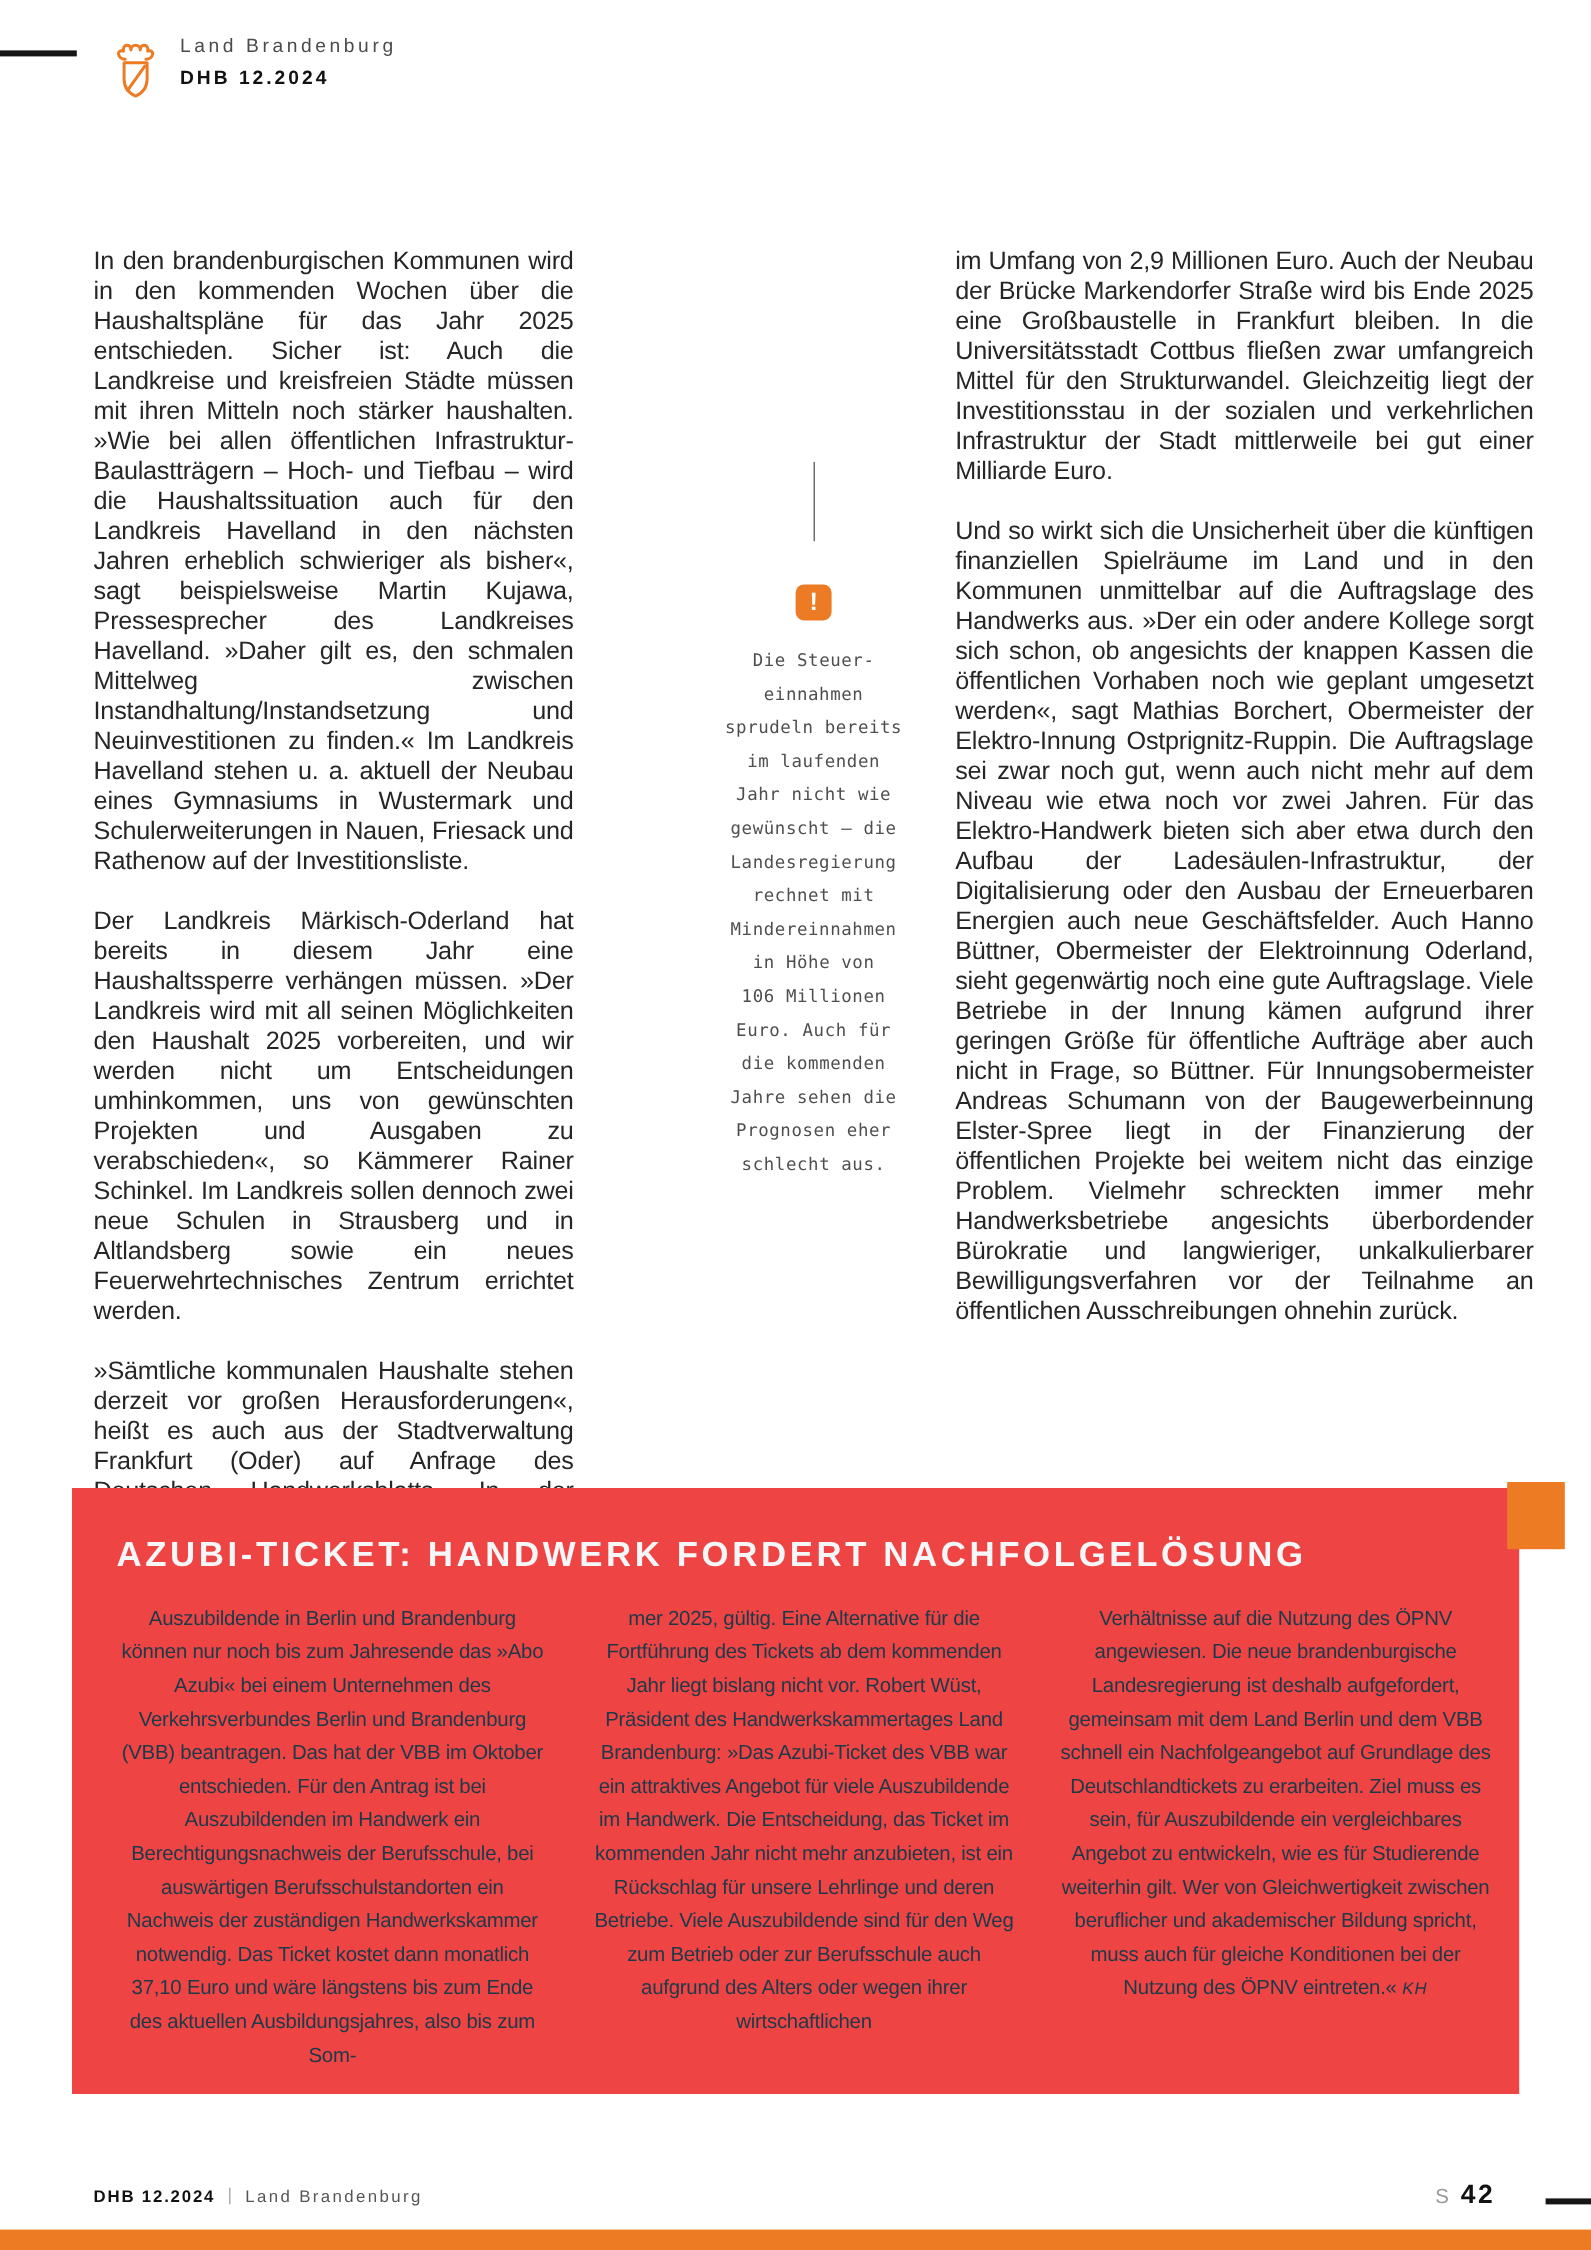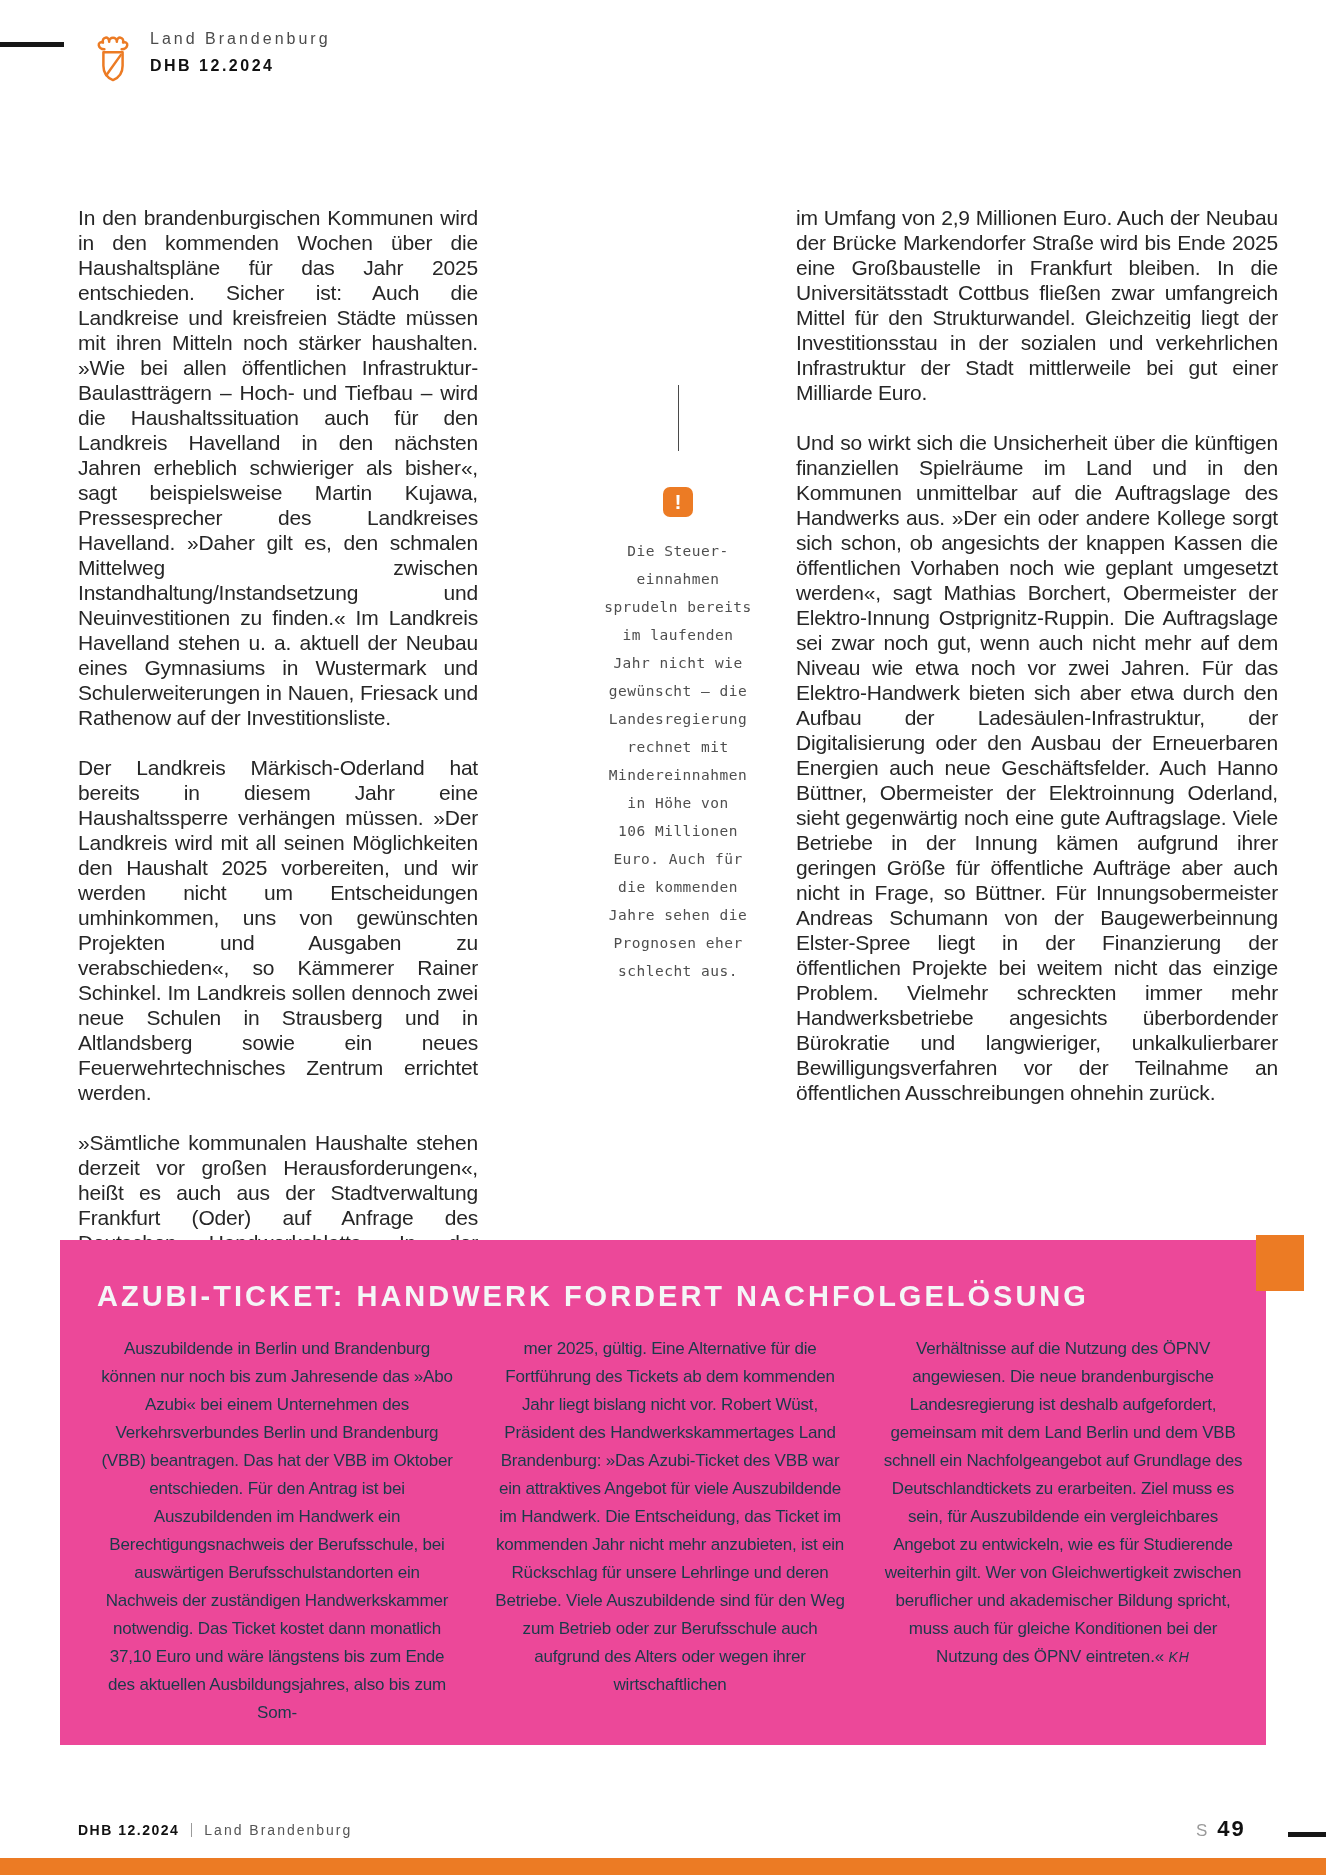--- a/index.html
+++ b/index.html
@@ -26,21 +26,21 @@
   .quote-icon{
     width:30px;height:30px;margin:0 auto;background:#EC7B24;border-radius:7px;
     color:#ffffff;font-weight:bold;font-size:21px;line-height:29px;text-align:center;
   }
   .quote-text{
     margin-top:20px;font-family:"DejaVu Sans Mono",monospace;
     font-size:14.5px;line-height:28px;letter-spacing:0.5px;color:#4e4e4e;
     white-space:pre-line;
   }
   
-  .infobox{position:absolute;left:60px;top:1240px;width:1206px;height:505px;background:#ec4899;}
+  .infobox{position:absolute;left:60px;top:1240px;width:1206px;height:505px;background:#ef4444;}
   .corner-block{position:absolute;top:-5px;right:-38px;width:48px;height:56px;background:#EC7B24;}
   .infobox-title{
     position:absolute;left:37px;top:40px;margin:0;
     font-size:29px;font-weight:bold;letter-spacing:3px;color:#f4f6f7;
   }
   .infobox-cols{position:absolute;left:37px;top:95px;display:flex;gap:33px;text-align:center;}
   .infobox-col{width:360px;font-size:17px;line-height:28px;color:#1A3A4A;letter-spacing:-0.2px;}
   .author{font-style:italic;font-weight:normal;font-size:14px;letter-spacing:1px;}
   
   .footer-left{position:absolute;left:78px;top:1822px;display:flex;align-items:center;gap:12px;}
@@ -118,18 +118,18 @@
     </div>
   </section>
 
   <div class="footer-left">
     <span class="footer-issue">DHB 12.2024</span>
     <span class="footer-div"></span>
     <span class="footer-section">Land Brandenburg</span>
   </div>
   <div class="footer-right">
     <span class="page-prefix">S</span>
-    <span class="page-number">49</span>
+    <span class="page-number">42</span>
   </div>
   <div class="footer-rule"></div>
   <div class="bottom-bar"></div>
 
 </div>
 
 </body></html>

